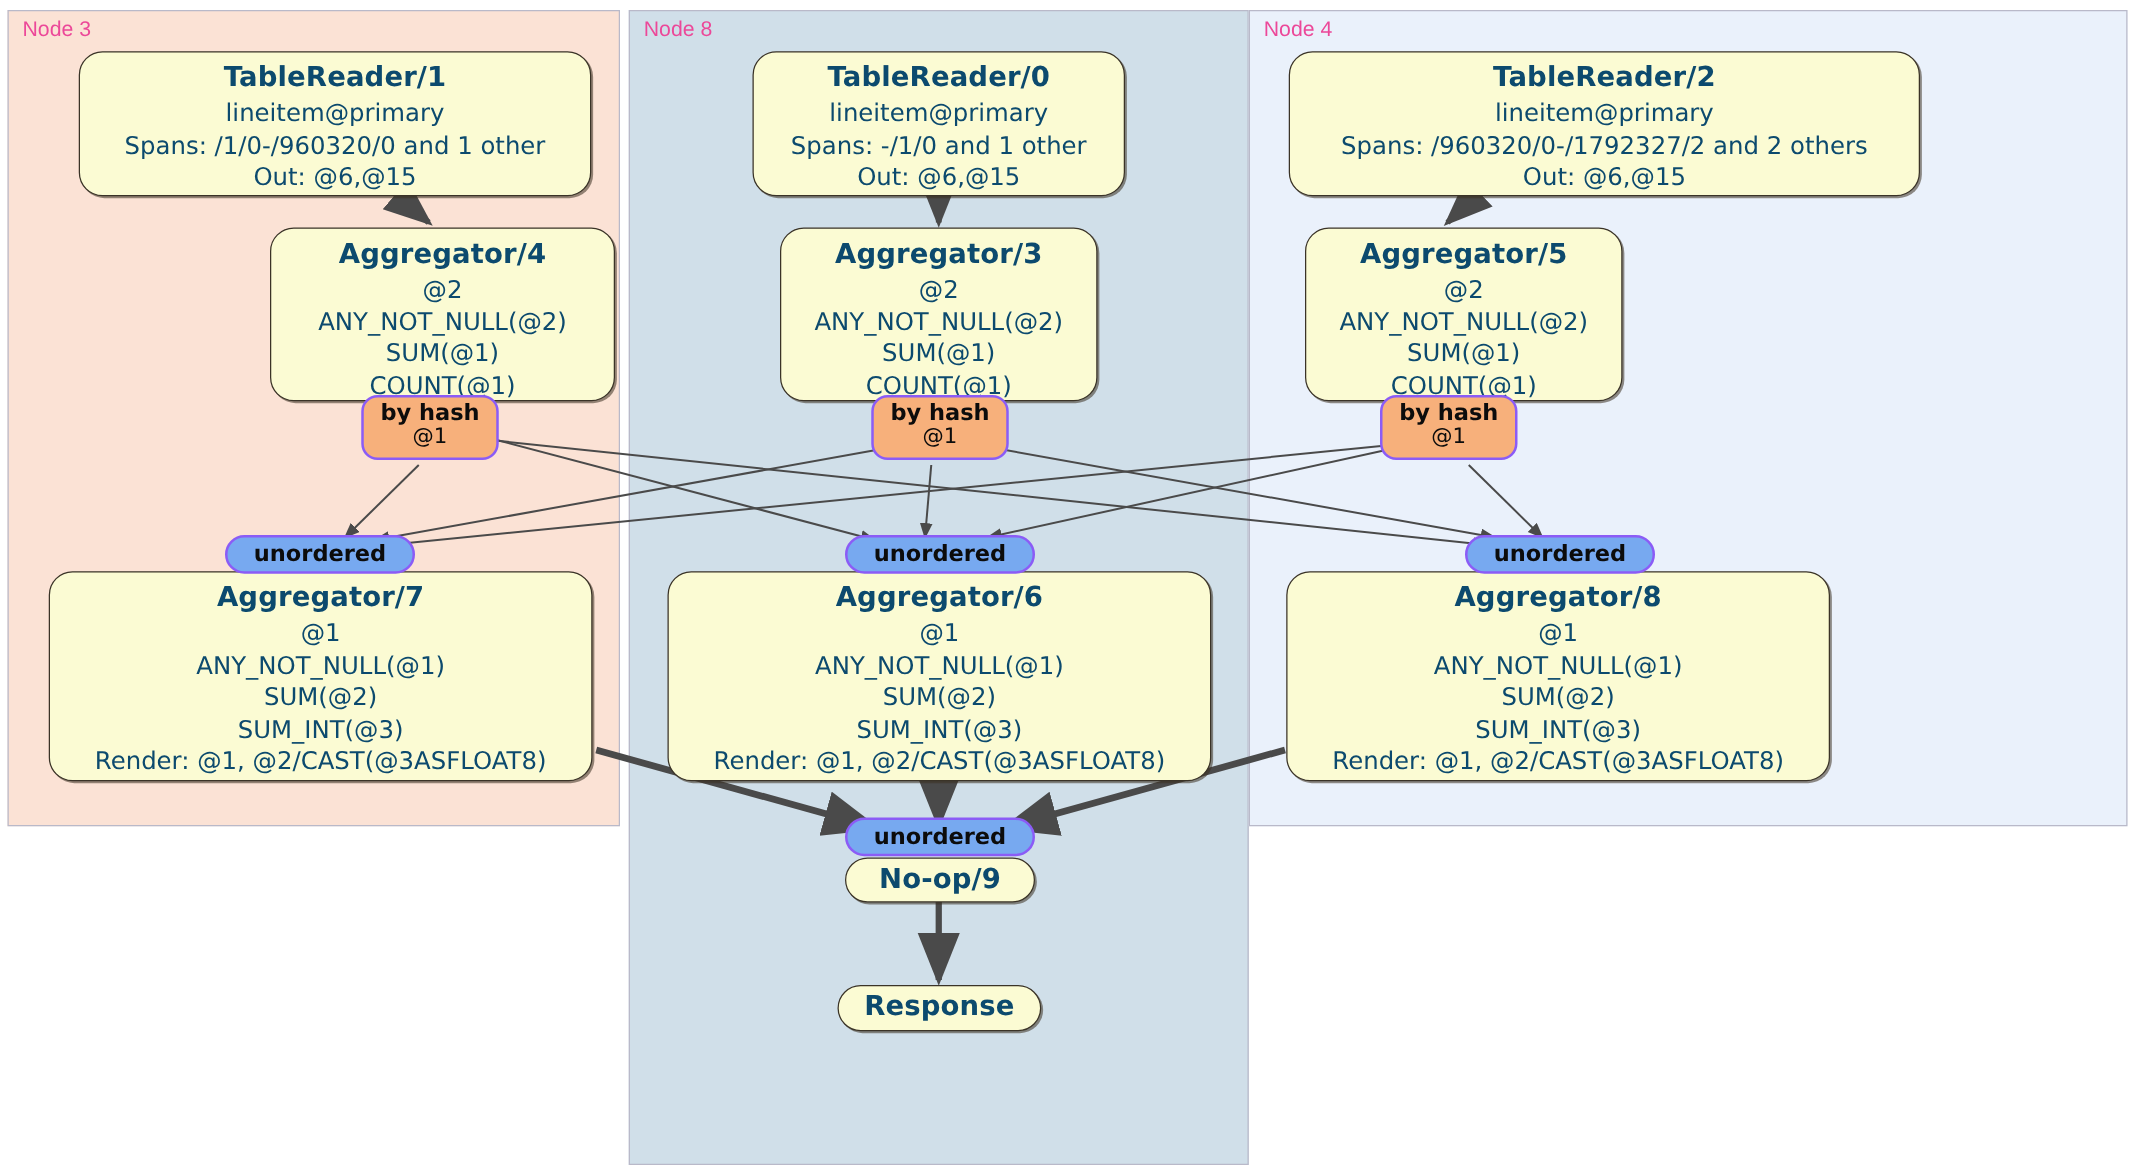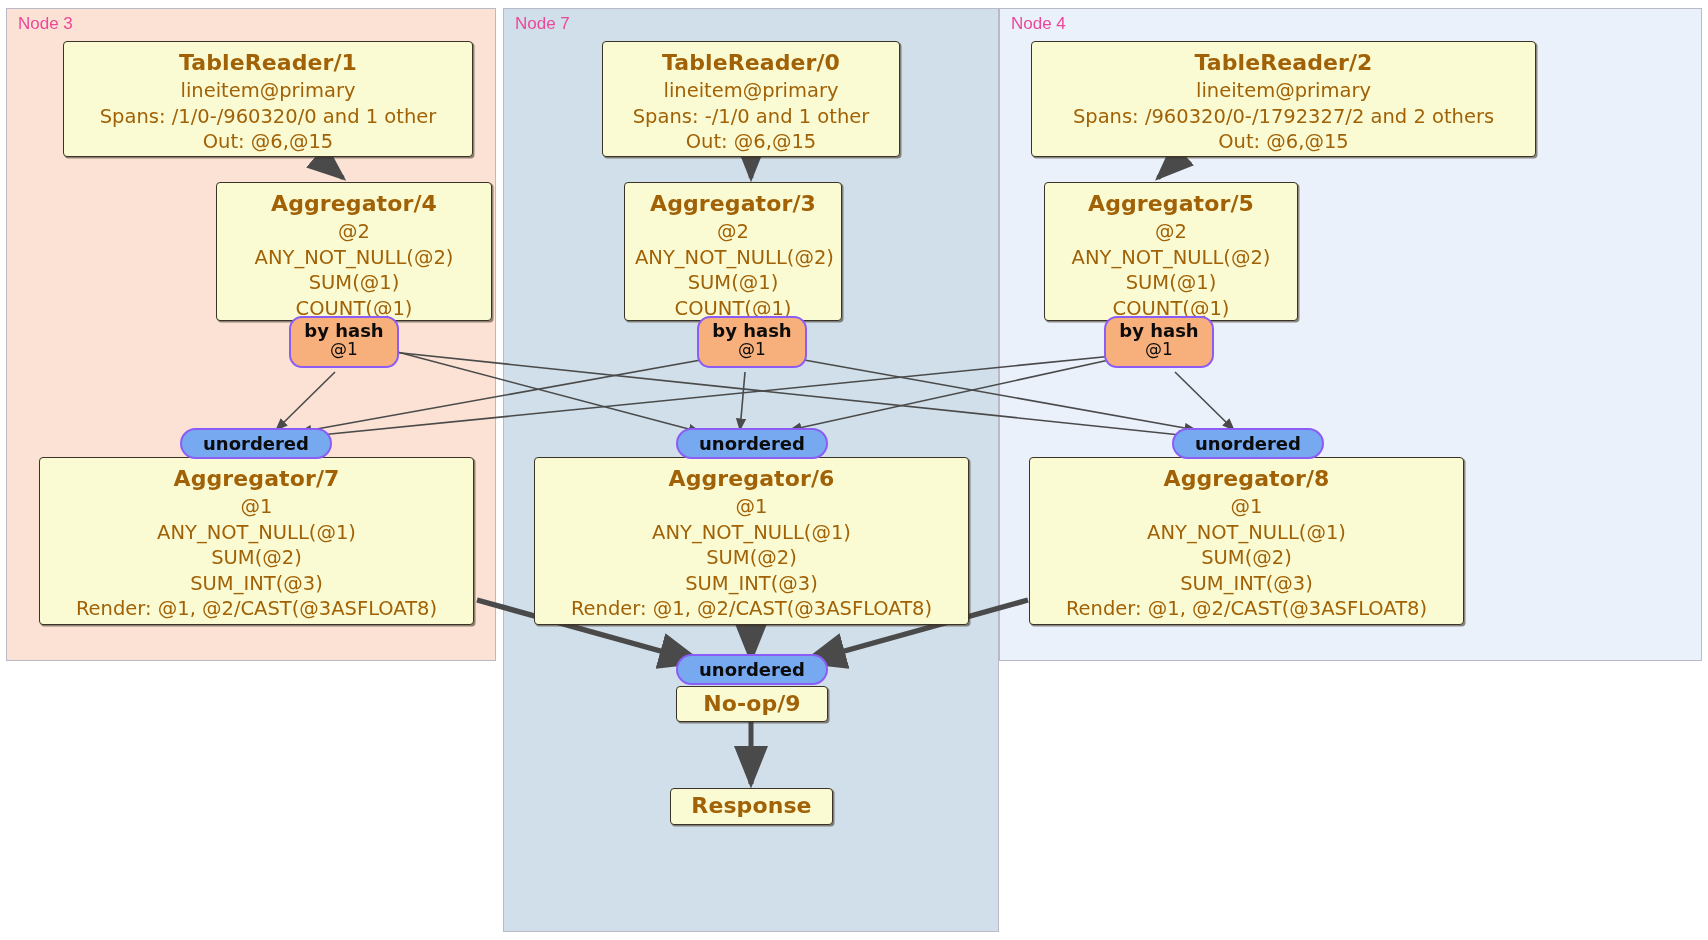--- a/index.html
+++ b/index.html
@@ -16,24 +16,24 @@
   #cluster-node3{left:6px;top:8px;width:490px;height:653px;background:#fbe2d5;}
   #cluster-node1{left:503px;top:8px;width:496px;height:924px;background:#d0dfe9;}
   #cluster-node2{left:999px;top:8px;width:703px;height:653px;background:#eaf1fb;}
 
   
   #edges{position:absolute;left:0;top:0;width:1708px;height:940px;
          pointer-events:none;}
 
   
   .proc{position:absolute;box-sizing:border-box;background:#fbfbd3;
-        border:1.6px solid #3a3327;border-radius:4px;
+        border:1.6px solid #3a3327;border-radius:19px;
         box-shadow:1.5px 1.5px 0 rgba(60,50,35,.55);
         text-align:center;padding:6px 10px 8px 10px;
-        font-size:19.5px;line-height:25.5px;color:#a16207;}
+        font-size:19.5px;line-height:25.5px;color:#0c4a6e;}
   .proc .ttl{font-weight:bold;font-size:22px;line-height:30px;
              letter-spacing:.1px;}
   .proc .ln{white-space:nowrap;}
 
   
   .pill{position:absolute;box-sizing:border-box;border:2px solid #8b5cf6;
         border-radius:17px;text-align:center;line-height:1.12;
         font-size:18px;font-weight:bold;color:#0c0c0c;}
   .pill.hash{background:#f7b07b;padding-top:3px;border-radius:13px;}
   .pill.hash .sub{display:block;font-weight:normal;font-size:17px;
@@ -46,21 +46,21 @@
 </head>
 <body>
 
 <div id="canvas">
 
   <div class="cluster" id="cluster-node3"></div>
   <div class="cluster" id="cluster-node1"></div>
   <div class="cluster" id="cluster-node2"></div>
 
   <div class="cluster-label" style="left:18px;top:14px;">Node 3</div>
-  <div class="cluster-label" style="left:515px;top:14px;">Node 7</div>
+  <div class="cluster-label" style="left:515px;top:14px;">Node 8</div>
   <div class="cluster-label" style="left:1011px;top:14px;">Node 4</div>
 
   <svg id="edges" viewBox="0 0 1708 940">
     <defs>
       <marker id="ah" markerWidth="9" markerHeight="9" refX="7.2" refY="3.2" orient="auto" markerUnits="strokeWidth">
         <path d="M0,0 L8,3.2 L0,6.4 z" fill="#4a4a4a"></path>
       </marker>
       <marker id="ahs" markerWidth="10" markerHeight="10" refX="7.6" refY="3.4" orient="auto" markerUnits="strokeWidth">
         <path d="M0,0 L8.5,3.4 L0,6.8 z" fill="#4a4a4a"></path>
       </marker>
@@ -111,21 +111,21 @@
   </div>
 
   <div class="proc z-mid" style="left:216px;top:182px;width:276px;height:139px;">
     <div class="ttl">Aggregator/4</div>
     <div class="ln">@2</div>
     <div class="ln">ANY_NOT_NULL(@2)</div>
     <div class="ln">SUM(@1)</div>
     <div class="ln">COUNT(@1)</div>
   </div>
 
-  <div class="proc z-mid" style="left:624px;top:182px;width:218px;height:139px;">
+  <div class="proc z-mid" style="left:624px;top:182px;width:254px;height:139px;">
     <div class="ttl">Aggregator/3</div>
     <div class="ln">@2</div>
     <div class="ln">ANY_NOT_NULL(@2)</div>
     <div class="ln">SUM(@1)</div>
     <div class="ln">COUNT(@1)</div>
   </div>
 
   <div class="proc z-mid" style="left:1044px;top:182px;width:254px;height:139px;">
     <div class="ttl">Aggregator/5</div>
     <div class="ln">@2</div>

